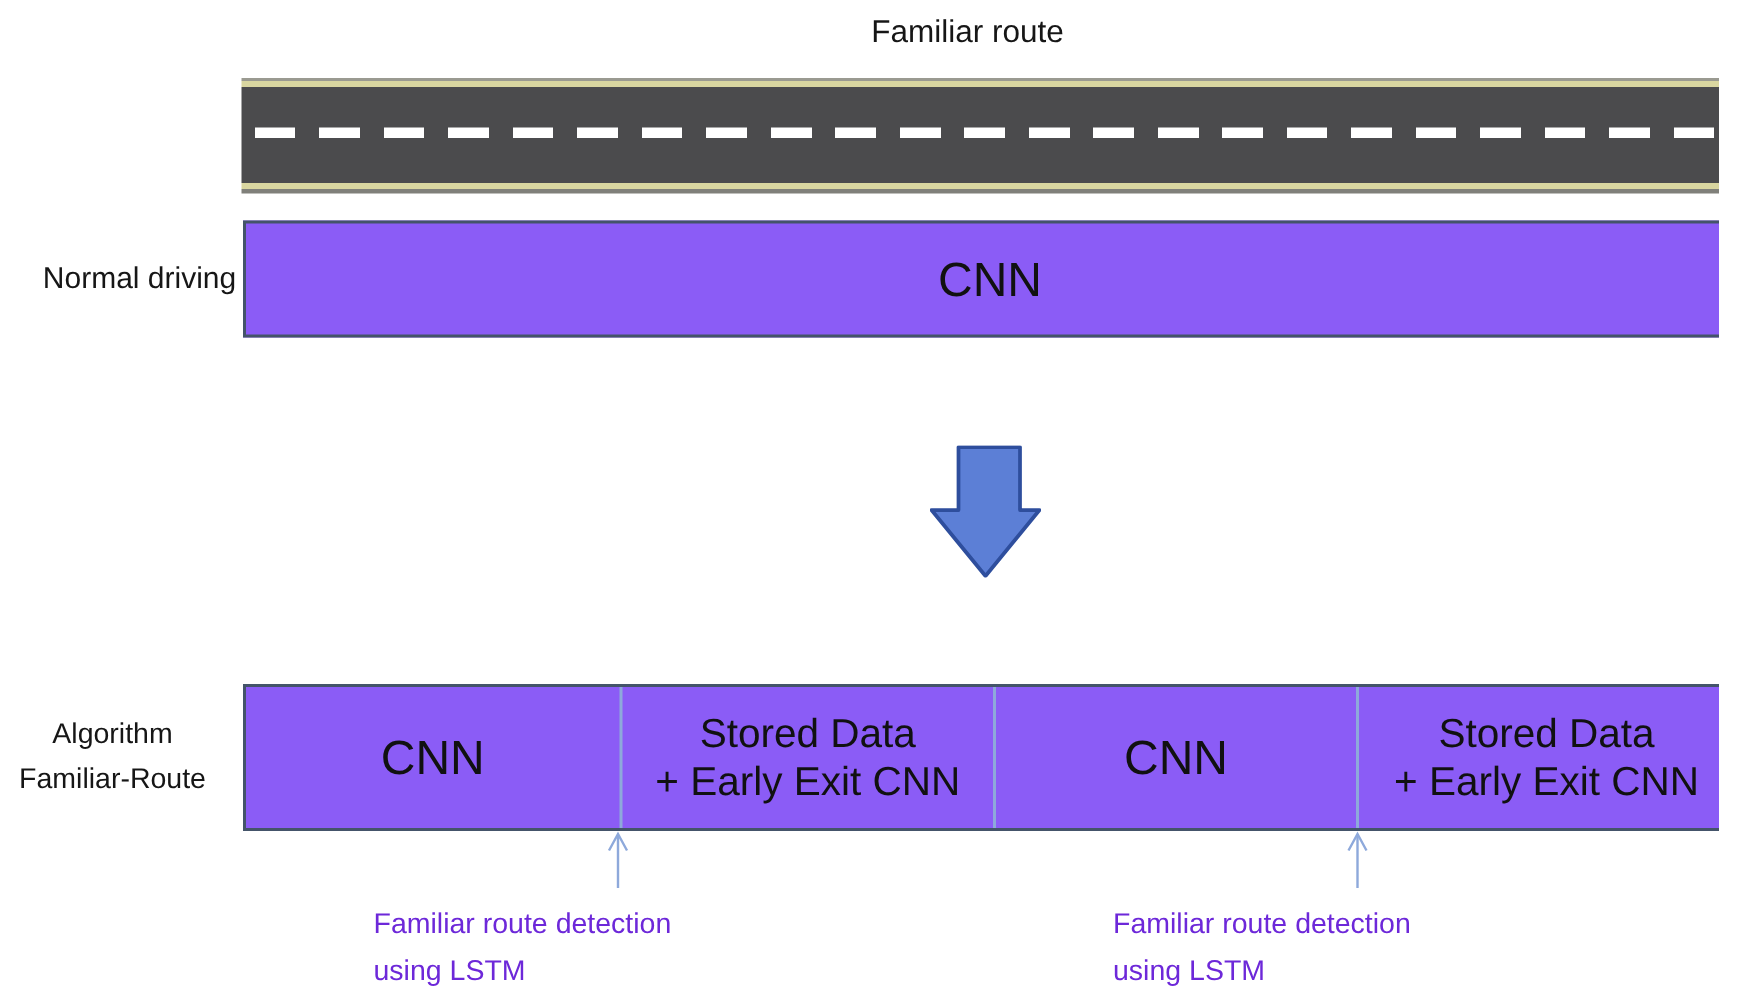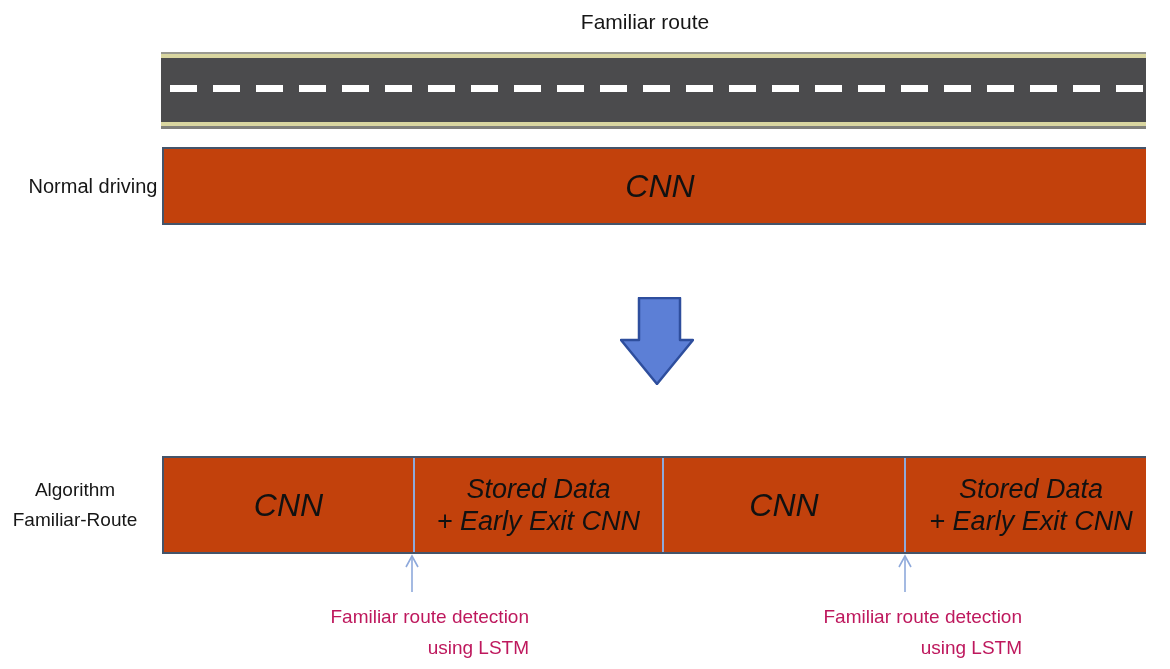--- a/index.html
+++ b/index.html
@@ -73,23 +73,22 @@
     font-size: 19px;
     line-height: 30px;
   }
 
   
   .box {
     position: absolute;
     left: 162px;
     width: 996px;
     border: 2px solid #44546a;
-    background: #c2410c;
+    background: #8b5cf6;
     box-sizing: border-box;
-    font-style: italic;
   }
   .top-box {
     top: 147px;
     height: 78px;
     display: flex;
     align-items: center;
     justify-content: center;
     font-size: 32px;
     color: #111111;
   }
@@ -135,24 +134,24 @@
     top: 554px;
   }
   .small-arrow-1 { left: 403px; }
   .small-arrow-2 { left: 896px; }
 
   
   .annotation {
     position: absolute;
     top: 601px;
     width: 280px;
-    text-align: right;
+    text-align: left;
     font-size: 19px;
     line-height: 31px;
-    color: #be185d;
+    color: #6d28d9;
   }
   .annotation-1 { left: 249px; }
   .annotation-2 { left: 742px; }
 </style>
 </head>
 <body>
 
 <div class="canvas">
 
   <div class="title">Familiar route</div>

